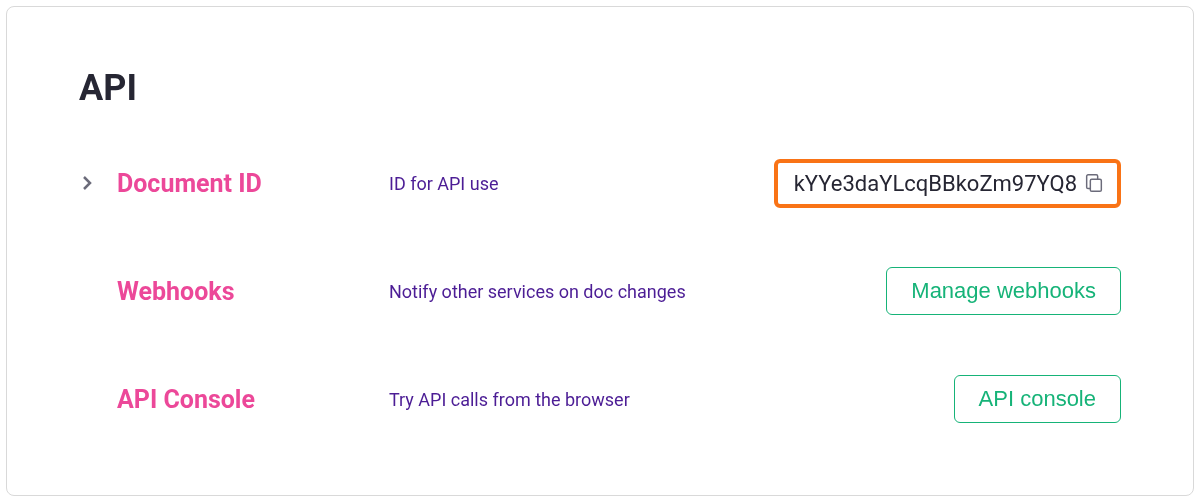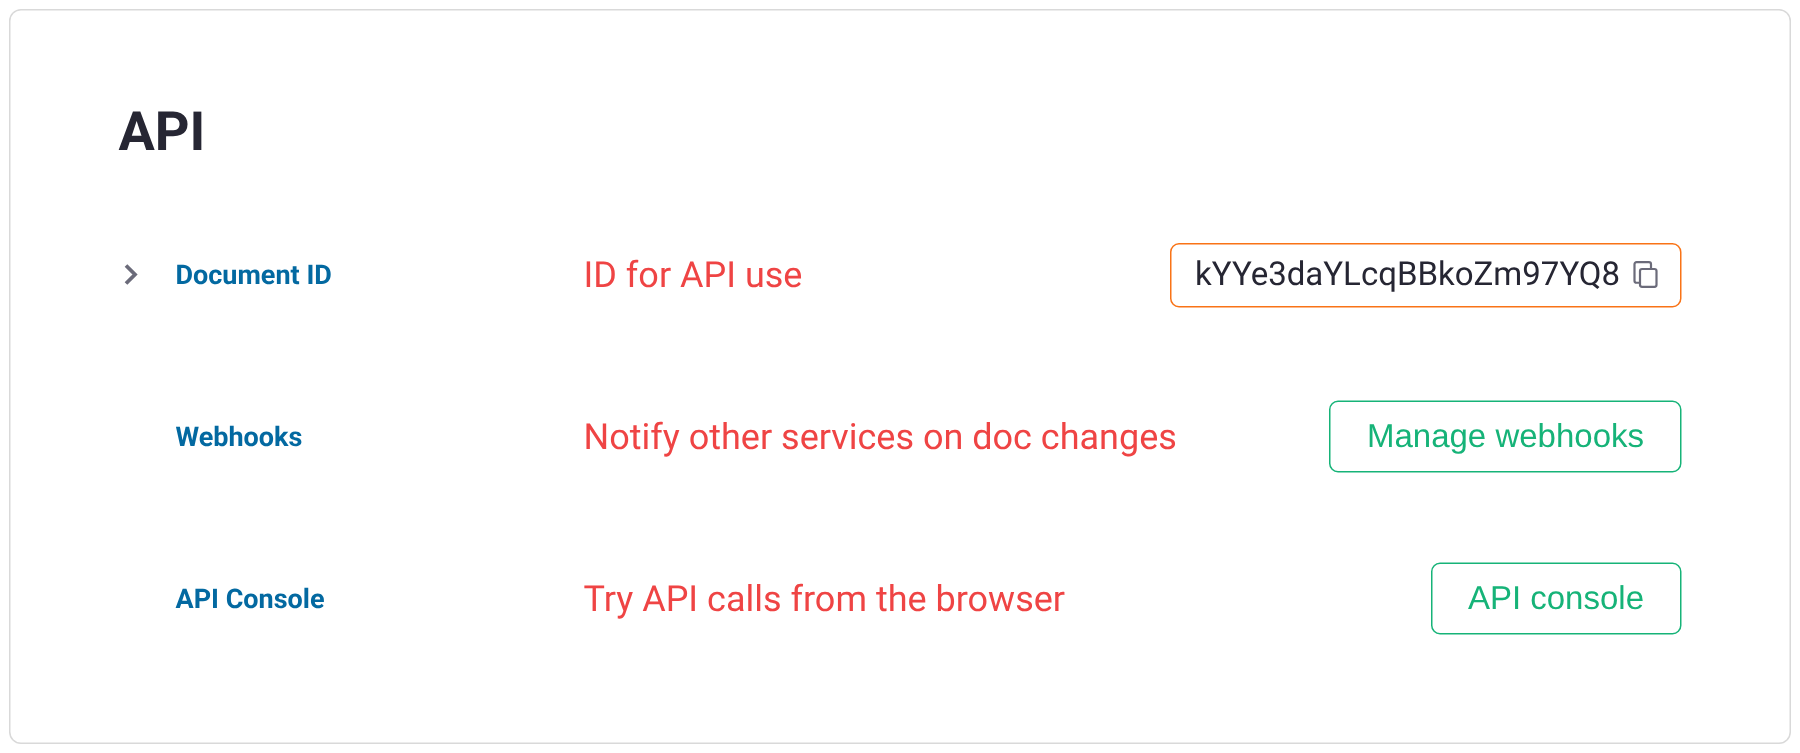--- a/index.html
+++ b/index.html
@@ -55,38 +55,38 @@
       height: 16px;
       stroke: #6b6b7a;
       stroke-width: 2.5;
       fill: none;
     }
     .chevron-placeholder {
       width: 38px;
       flex-shrink: 0;
     }
     .row-label {
-      font-size: 18px;
+      font-size: 25px;
       font-weight: 700;
-      color: #0369a1;
+      color: #ec4899;
     }
     .row-desc {
-      font-size: 24px;
+      font-size: 18px;
       font-weight: 400;
-      color: #ef4444;
+      color: #4c1d95;
       flex: 1;
     }
     .row-action {
       flex-shrink: 0;
       margin-left: 20px;
     }
     .id-box {
       display: inline-flex;
       align-items: center;
-      border: 1px solid #f97316;
+      border: 4px solid #f97316;
       border-radius: 6px;
       padding: 8px 12px 8px 16px;
       font-size: 22px;
       color: #262633;
       background: #ffffff;
       max-width: 380px;
     }
     .id-text {
       white-space: nowrap;
       overflow: hidden;

